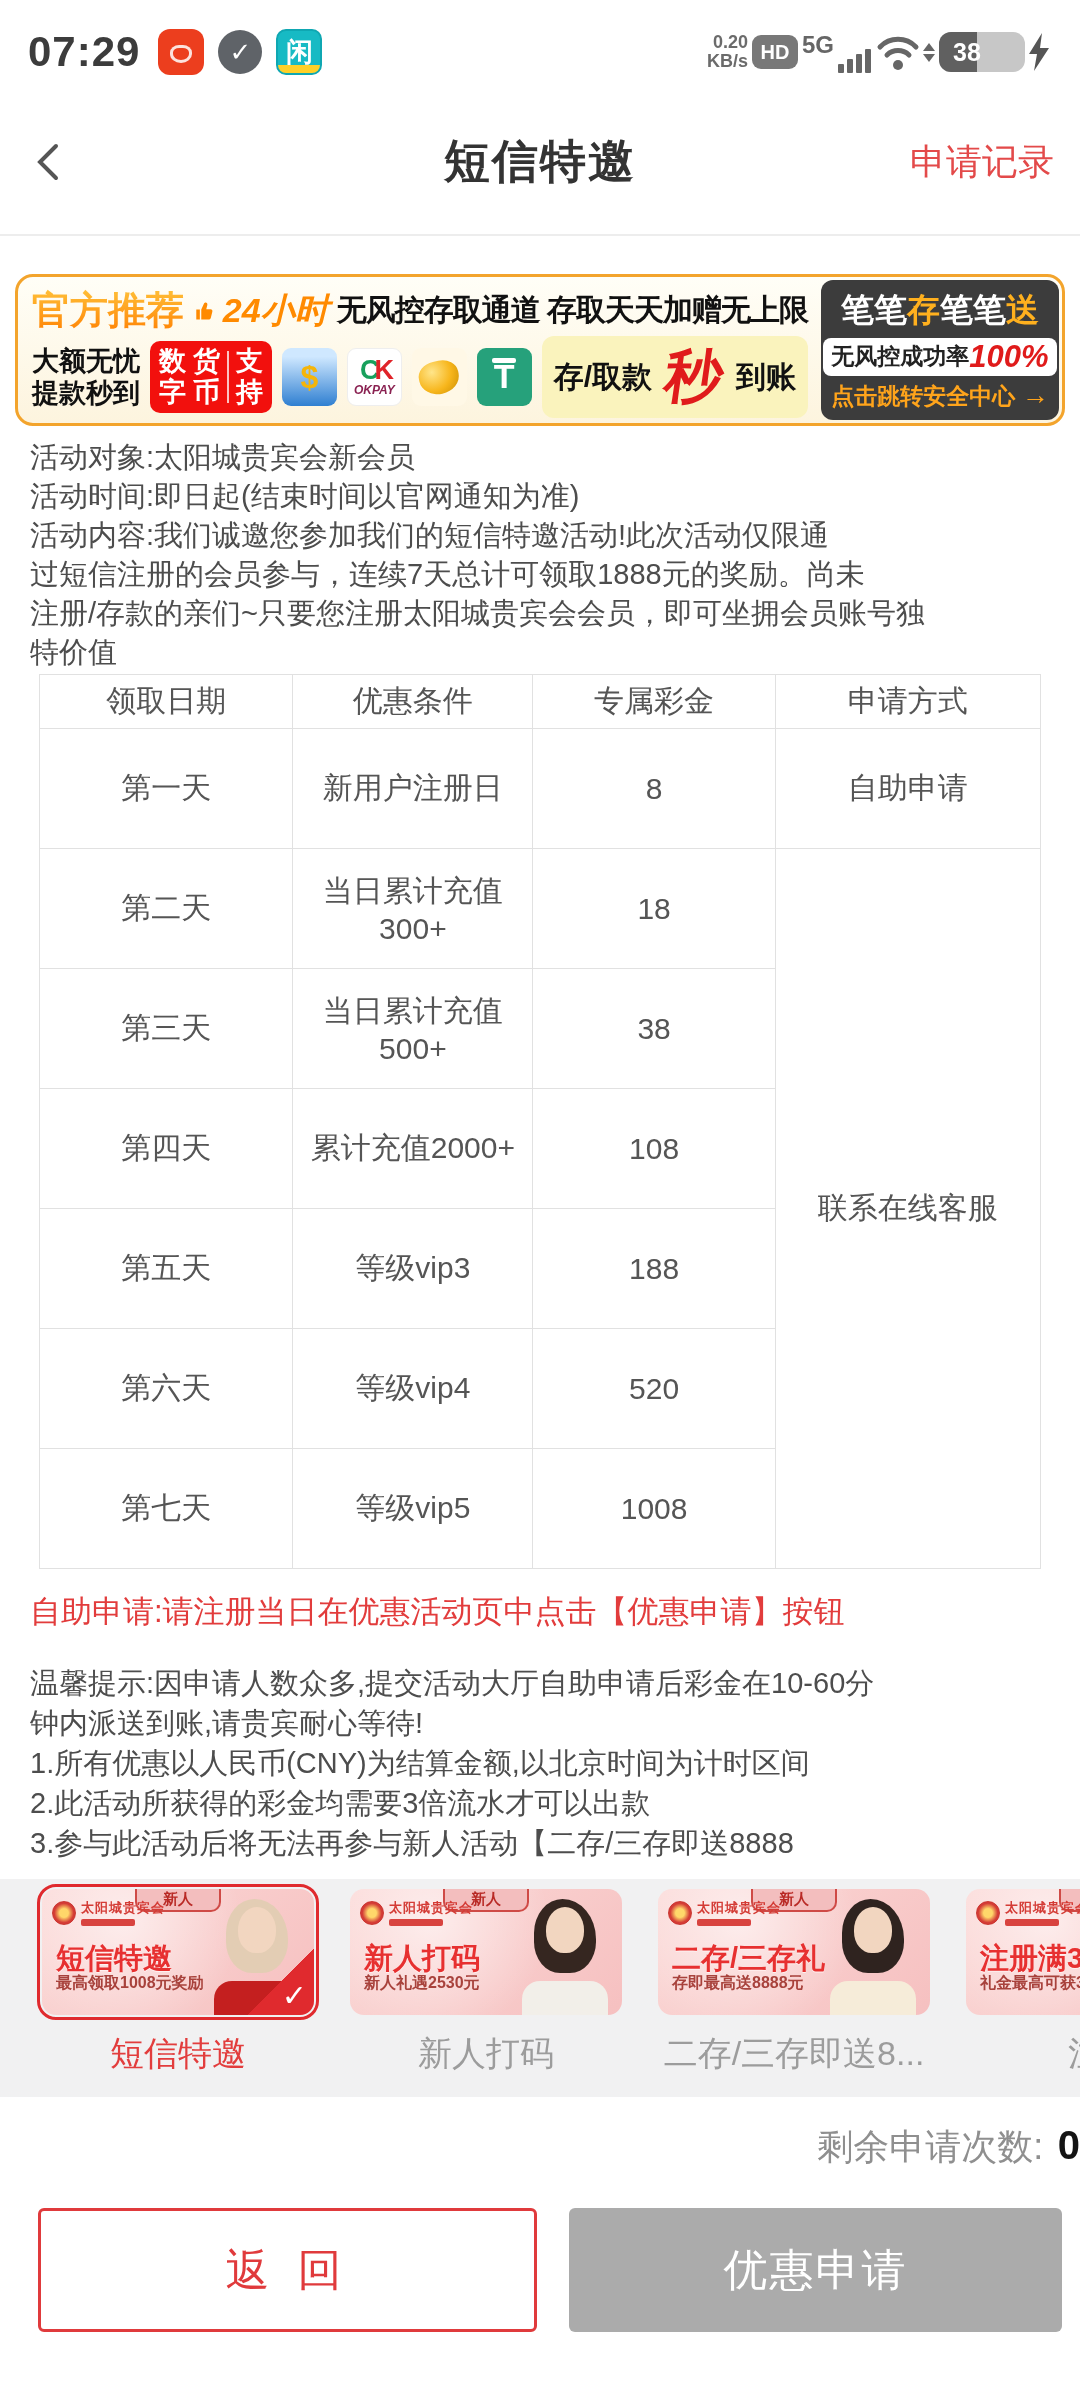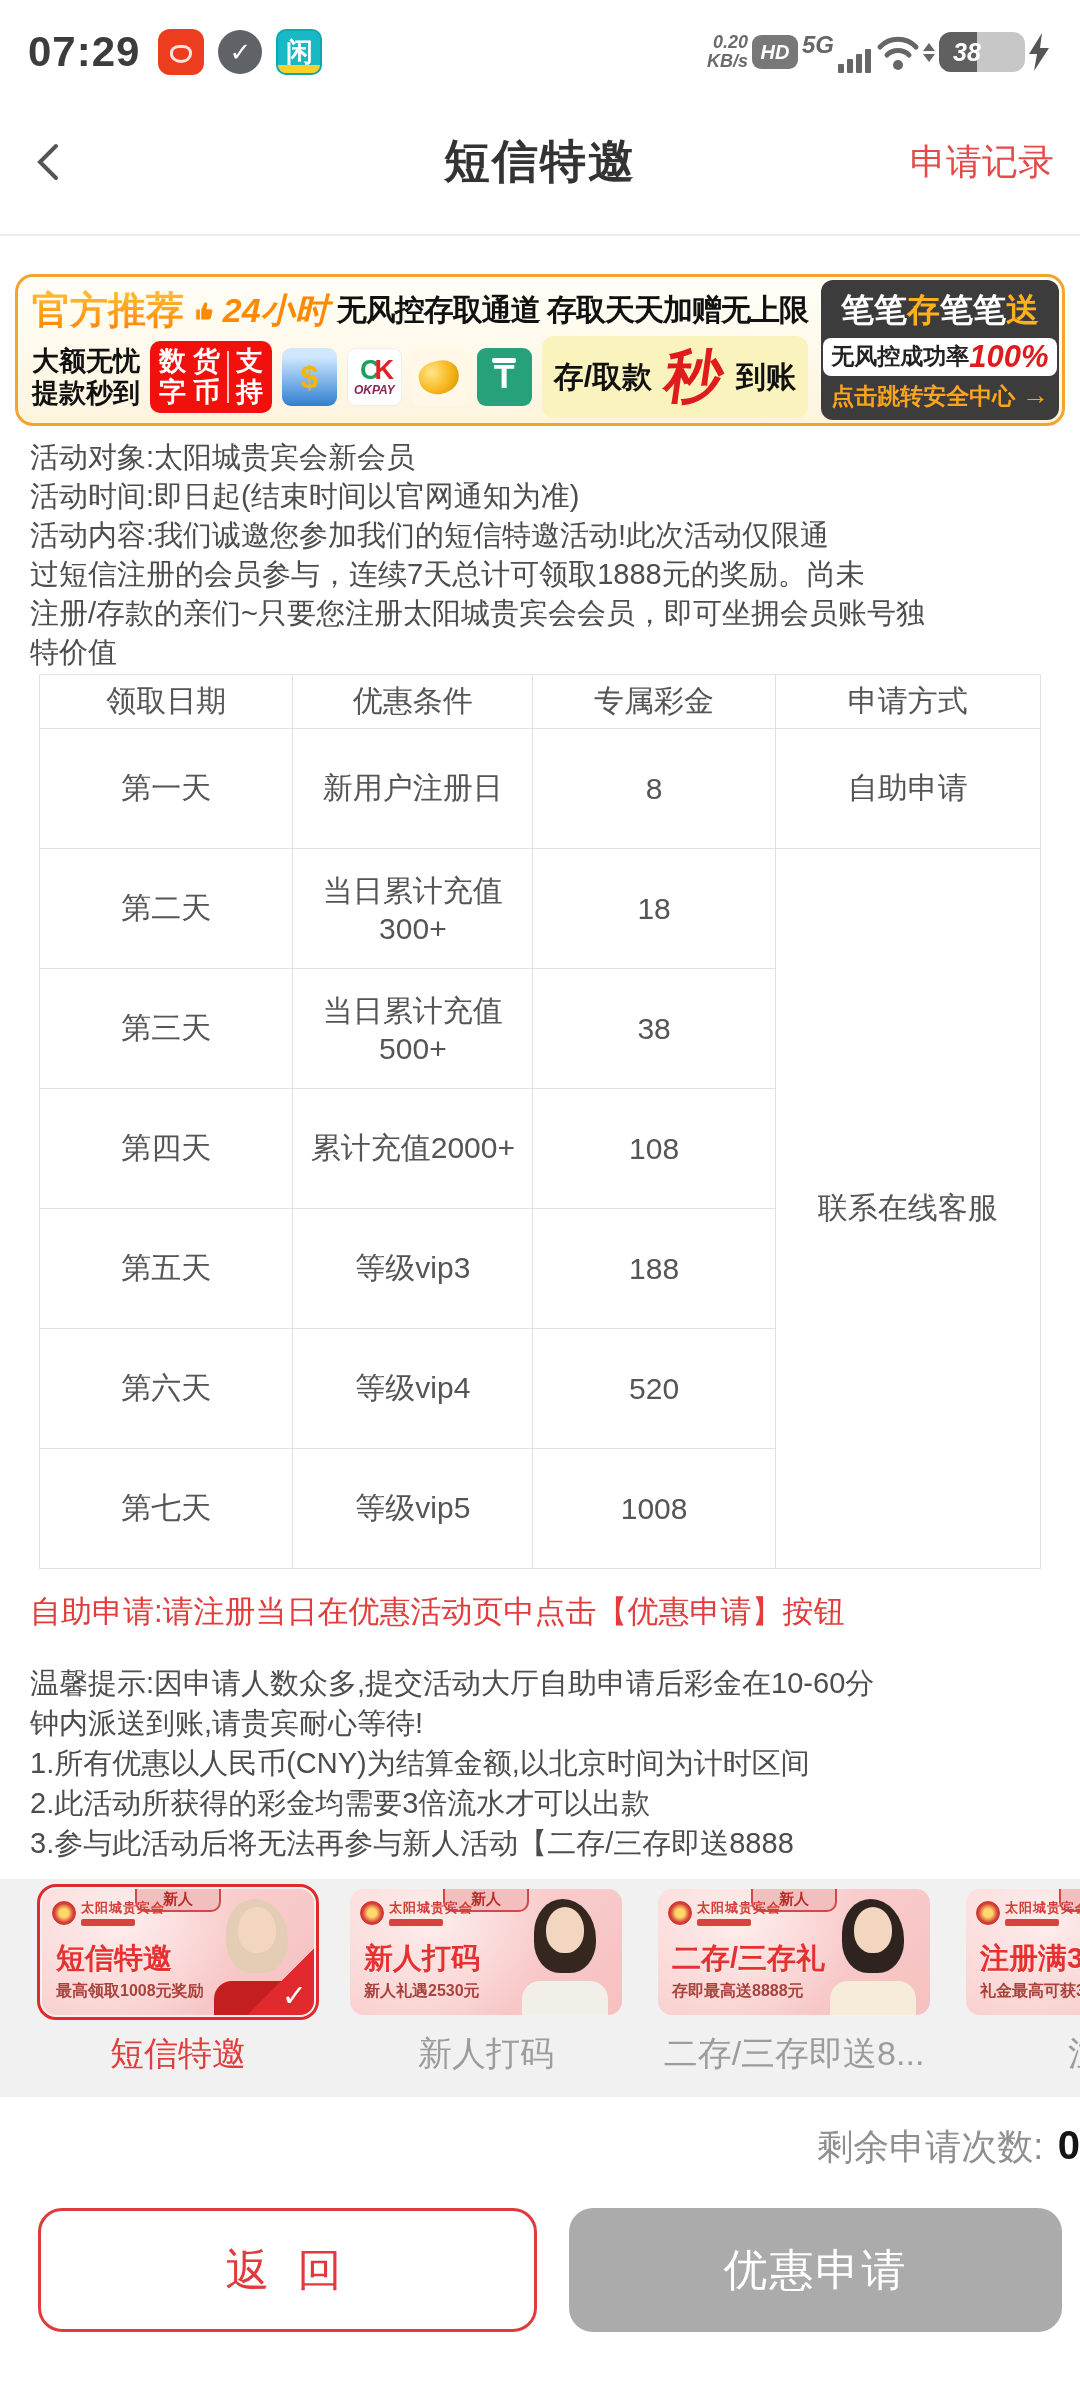--- a/index.html
+++ b/index.html
@@ -9,21 +9,21 @@
 
   
   .status-bar { height:90px; display:flex; align-items:center; padding:14px 28px 0 28px; }
   .sb-time { font-size:42px; font-weight:600; color:#3c3c3c; letter-spacing:1px; }
   .sb-apps { display:flex; align-items:center; gap:14px; margin-left:18px; }
   .app-red { width:46px; height:46px; border-radius:12px; background:#ec3e1e; position:relative; }
   .app-red::after { content:""; position:absolute; left:50%; top:55%; width:22px; height:18px; transform:translate(-50%,-50%); border-radius:50% 50% 60% 60%; box-shadow:0 0 0 3px rgba(255,255,255,.85) inset; }
   .app-check { width:44px; height:44px; border-radius:50%; background:#5f6368; color:#fff; display:flex; align-items:center; justify-content:center; font-size:26px; font-weight:800; }
   .app-xianyu { width:46px; height:46px; border-radius:10px; background:#17bac4; color:#fff; font-size:27px; font-weight:800; display:flex; align-items:center; justify-content:center; position:relative; overflow:hidden; border:2px solid #0fa7b2; }
   .app-xianyu::after { content:""; position:absolute; bottom:0; left:0; right:0; height:8px; background:#ffd028; }
-  .sb-right { margin-left:auto; display:flex; align-items:center; gap:4px; color:#6b6b6b;font-style:italic; }
+  .sb-right { margin-left:auto; display:flex; align-items:center; gap:4px; color:#6b6b6b; }
   .sb-speed { font-size:18px; line-height:19px; text-align:right; font-weight:600; }
   .sb-hd { width:46px; height:34px; border-radius:9px; background:#787878; color:#fff; font-size:20px; font-weight:900; display:flex; align-items:center; justify-content:center; }
   .sb-5g { display:flex; align-items:flex-end; gap:4px; }
   .sb-5g .g { font-size:24px; font-weight:800; color:#666; margin-bottom:14px; }
   .bars { display:flex; align-items:flex-end; gap:3px; }
   .bars i { display:block; width:6px; background:#666; border-radius:1px; }
   .bars i:nth-child(1){height:9px;} .bars i:nth-child(2){height:14px;} .bars i:nth-child(3){height:19px;} .bars i:nth-child(4){height:24px;}
   .sb-wifi { display:flex; align-items:center; gap:2px; }
   .updown { display:flex; flex-direction:column; gap:3px; }
   .tri-up { width:0; height:0; border-left:6px solid transparent; border-right:6px solid transparent; border-bottom:8px solid #666; }
@@ -94,39 +94,39 @@
   .card { position:relative; width:272px; height:126px; border-radius:14px; background:linear-gradient(135deg,#fbdad8,#f6c0c0); overflow:hidden; cursor:pointer; }
   .card::before { content:""; position:absolute; inset:0; background:radial-gradient(circle at 30% 25%, rgba(255,255,255,.6), transparent 55%); }
   .card.selected { outline:3px solid #e02a2e; outline-offset:2px; }
   .card-tab { position:absolute; top:0; left:50%; transform:translateX(-50%); width:86px; height:23px; background:#f3bebe; border:2px solid #cf4a46; border-top:none; border-radius:0 0 10px 10px; color:#b92a26; font-size:15px; text-align:center; line-height:20px; font-weight:700; }
   .brand { position:absolute; top:10px; left:10px; display:flex; align-items:center; gap:5px; }
   .emblem { width:24px; height:24px; border-radius:50%; background:radial-gradient(circle,#ffd76a 28%,#d43c36 62%); border:1px solid #c93530; }
   .brand-col { display:flex; flex-direction:column; }
   .brand-txt { font-size:13px; color:#d43c36; font-weight:700; letter-spacing:1px; }
   .brand-sub { width:54px; height:7px; background:#d8433f; border-radius:2px; margin-top:2px; }
   .card-title { position:absolute; left:14px; top:50px; font-size:29px; font-weight:900; color:#e73030; text-shadow:0 1px 0 #fff0f0; white-space:nowrap; }
-  .card-sub { position:absolute; left:14px; top:92px; font-size:16px; color:#a8423c; font-weight:600; white-space:nowrap; }
+  .card-sub { position:absolute; left:14px; top:84px; font-size:16px; color:#a8423c; font-weight:600; white-space:nowrap; }
   .photo { position:absolute; right:4px; top:10px; width:108px; height:116px; }
   .hair { position:absolute; left:24px; top:0; width:62px; height:74px; border-radius:46% 54% 42% 42%; }
   .face { position:absolute; left:36px; top:8px; width:38px; height:46px; border-radius:50% 50% 46% 46%; background:#f2d6c0; }
   .torso { position:absolute; left:12px; bottom:0; width:86px; height:34px; border-radius:18px 18px 0 0; }
   .p1 .hair{background:#e3cdb4;} .p1 .torso{background:#c41f1f;}
   .p2 .hair{background:#352620;} .p2 .torso{background:#f2efe9;}
   .p3 .hair{background:#2f231f;} .p3 .torso{background:#f6ecd9;}
   .corner { position:absolute; right:0; bottom:0; width:66px; height:66px; background:linear-gradient(315deg,#e02a2e 50%,transparent 50%); }
   .corner span { position:absolute; right:7px; bottom:2px; color:#fff; font-size:30px; font-weight:900; }
   .card-label { margin-top:16px; font-size:34px; color:#9c9c9c; white-space:nowrap; }
   .card-label.active { color:#e23d3d; }
 
   
   .count { text-align:right; padding-top:26px; }
   .count .lab { font-size:36px; color:#8f8f8f; }
   .count .val { font-size:40px; color:#141414; font-weight:600; margin-left:10px; }
   .btn-row { display:flex; gap:32px; margin:36px 18px 0 38px; }
-  .btn { flex:1; height:124px; border-radius:24px; display:flex; align-items:center; justify-content:center; font-size:44px; cursor:pointer; }
+  .btn { flex:1; height:124px; border-radius:6px; display:flex; align-items:center; justify-content:center; font-size:44px; cursor:pointer; }
   .btn-back { background:#fff; border:3px solid #e03a3c; color:#e03a3c; letter-spacing:8px; }
   .btn-apply { background:#ababab; color:#fff; letter-spacing:2px; }
 </style>
 </head>
 <body>
 
 <div class="screen">
 
   <div class="status-bar">
     <span class="sb-time">07:29</span>

